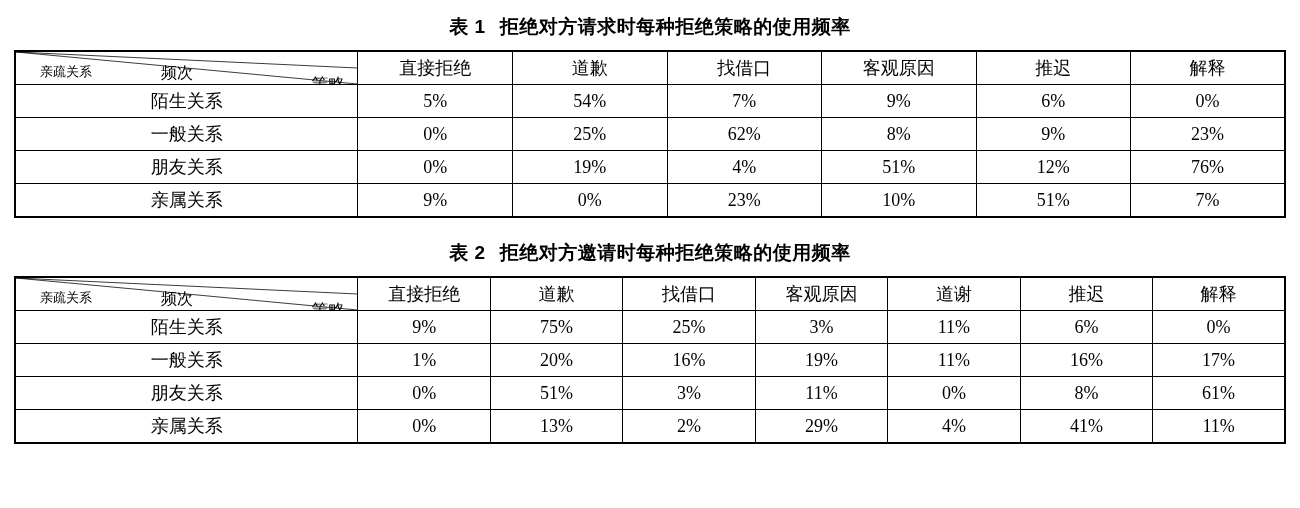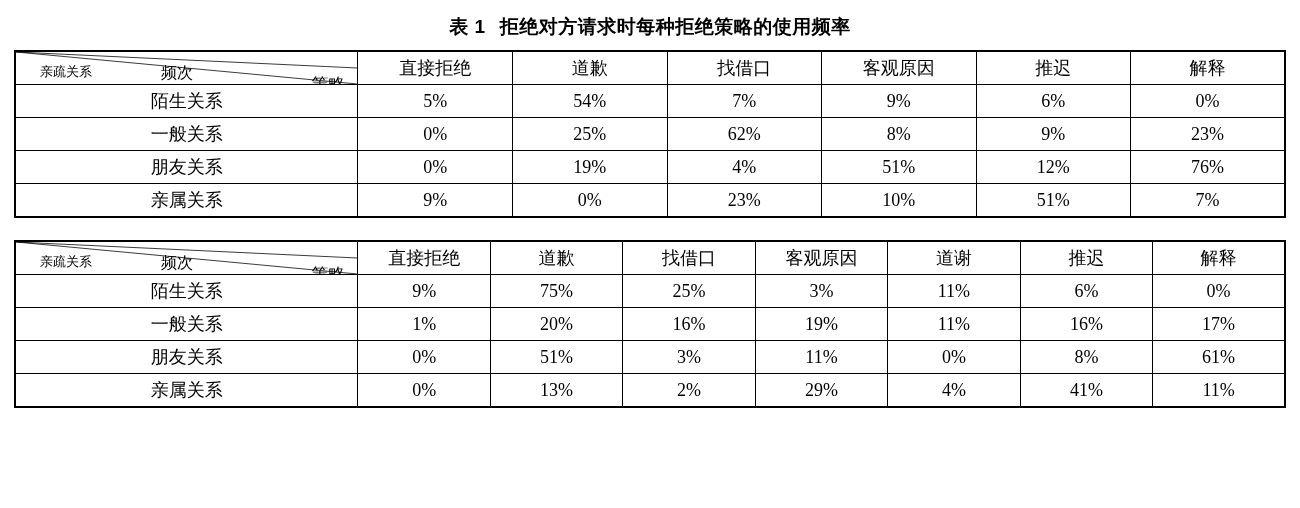--- a/index.html
+++ b/index.html
@@ -173,20 +173,23 @@
           <td class="cell-val">23%</td>
           <td class="cell-val">10%</td>
           <td class="cell-val">51%</td>
           <td class="cell-val">7%</td>
         </tr>
       </tbody>
     </table>
   </div>
 
   <div class="table-block second">
+    <div class="caption">
+      <span class="cap-num">表 2</span><span>拒绝对方邀请时每种拒绝策略的使用频率</span>
+    </div>
     <table class="data-table">
       <colgroup>
         <col style="width:27%">
         <col style="width:10.43%">
         <col style="width:10.43%">
         <col style="width:10.43%">
         <col style="width:10.43%">
         <col style="width:10.43%">
         <col style="width:10.43%">
         <col style="width:10.42%">

